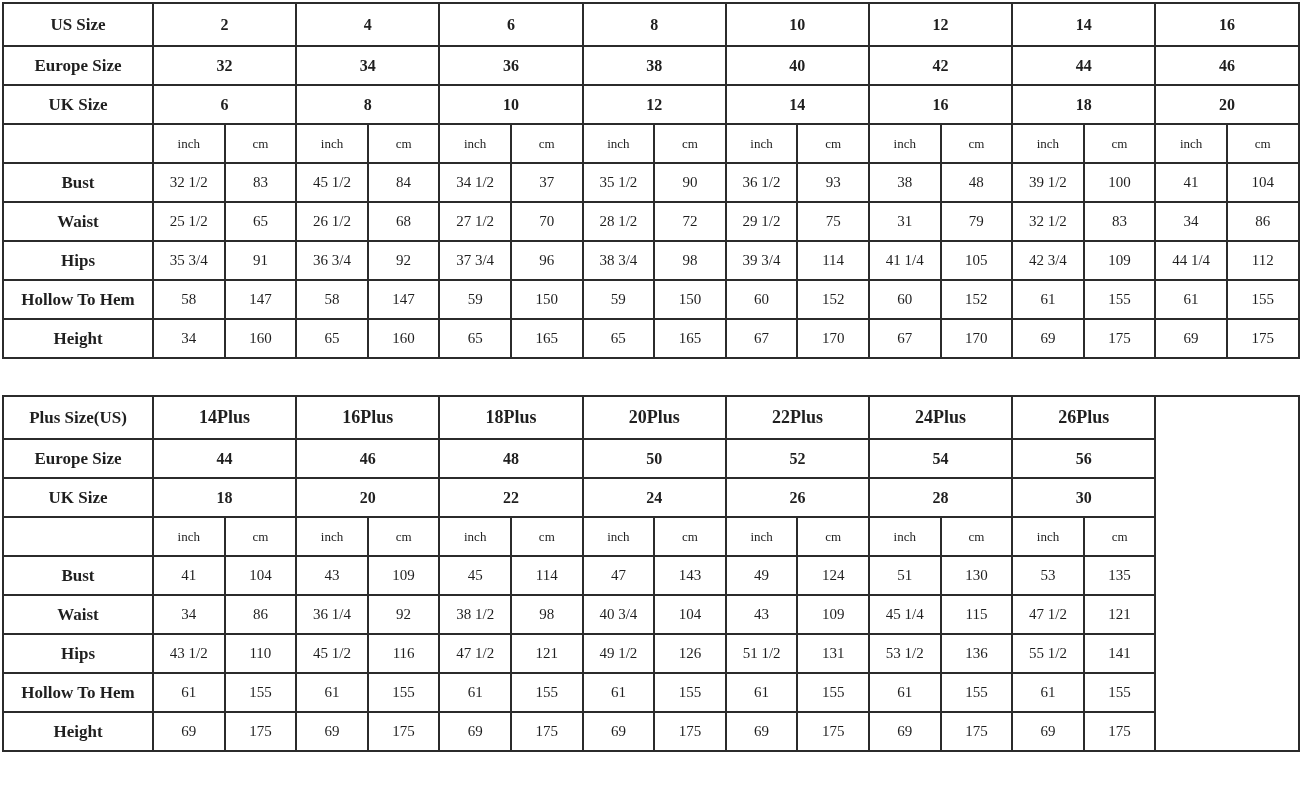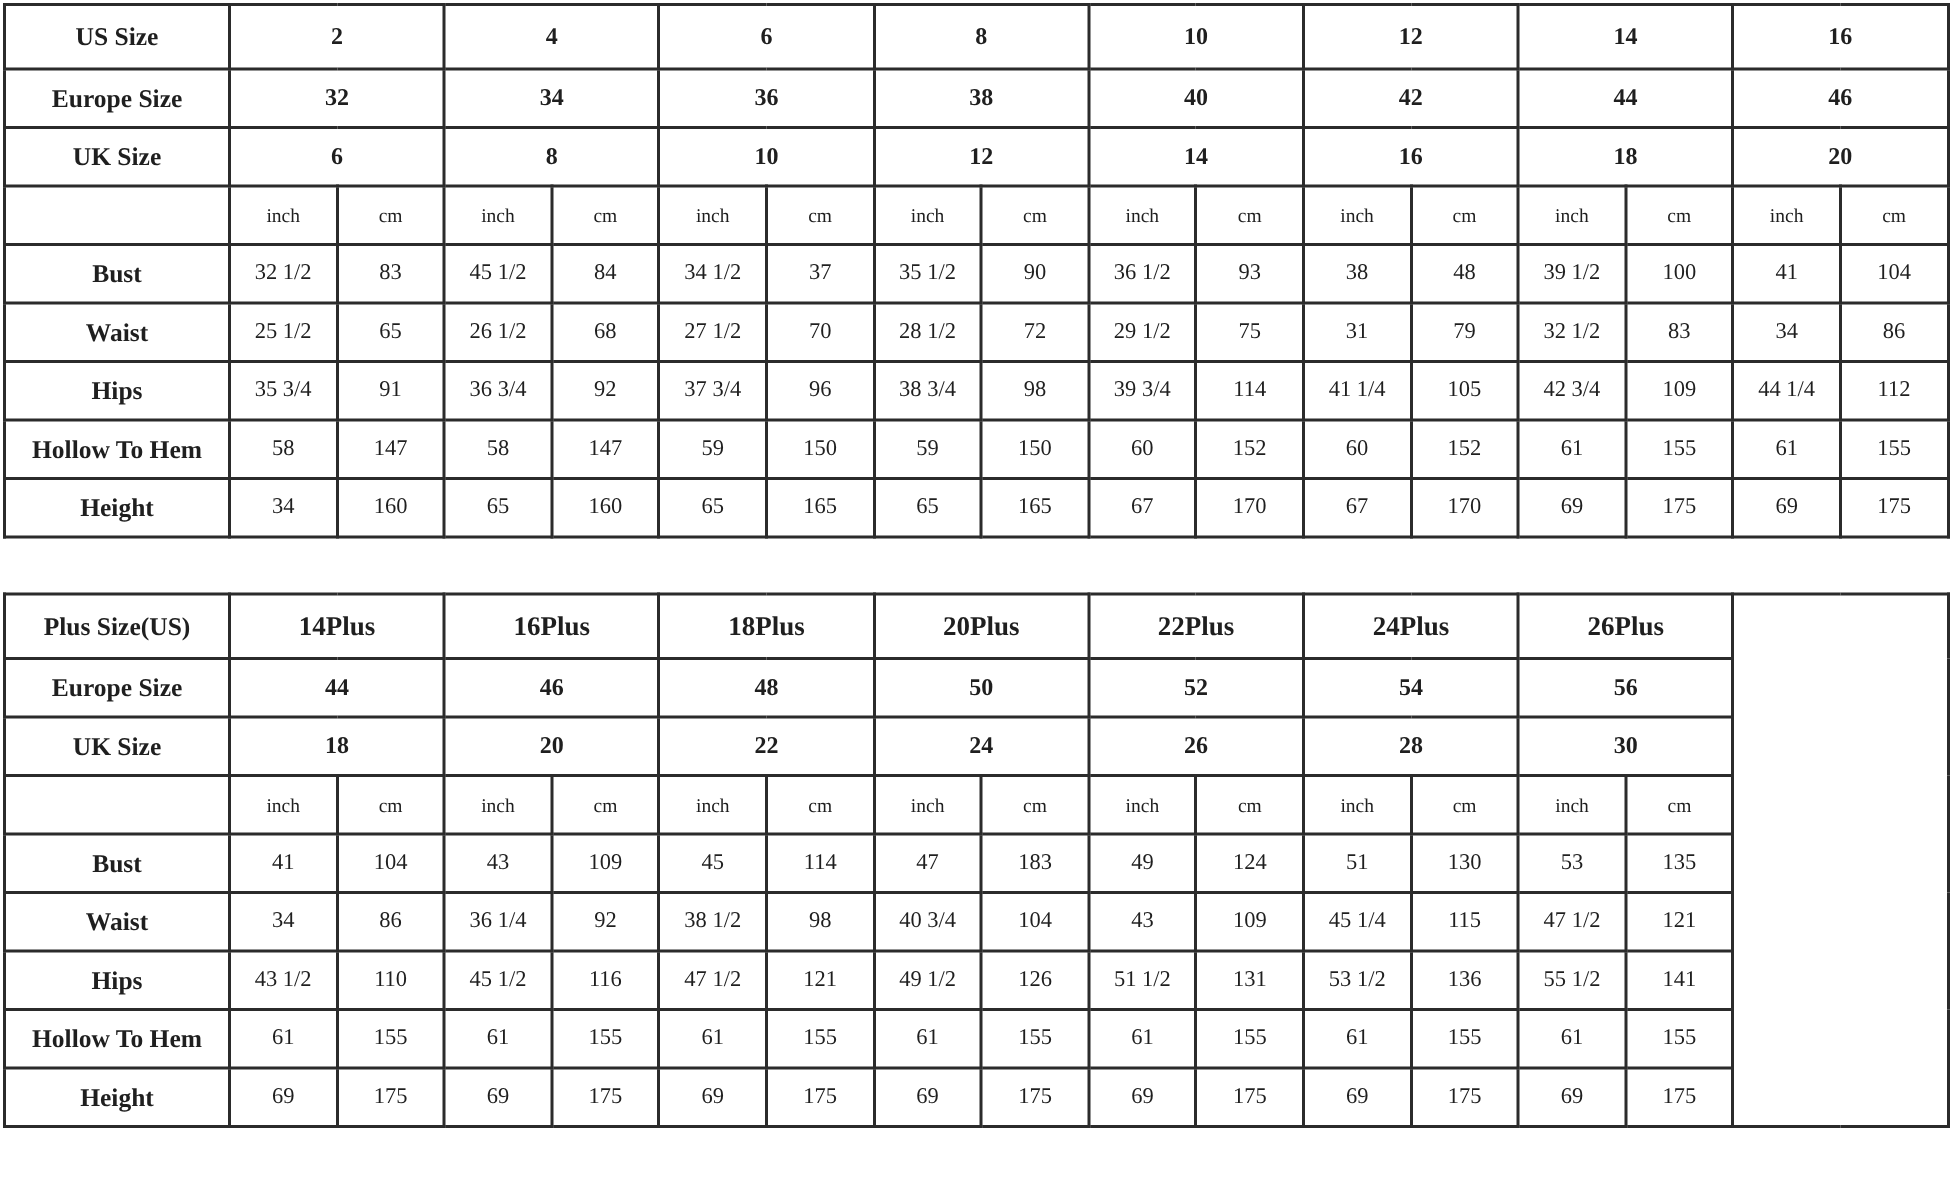--- a/index.html
+++ b/index.html
@@ -282,21 +282,21 @@
         </tr>
         <tr>
           <td class="lbl">Bust</td>
           <td>41</td>
           <td>104</td>
           <td>43</td>
           <td>109</td>
           <td>45</td>
           <td>114</td>
           <td>47</td>
-          <td>183</td>
+          <td>143</td>
           <td>49</td>
           <td>124</td>
           <td>51</td>
           <td>130</td>
           <td>53</td>
           <td>135</td>
         </tr>
         <tr>
           <td class="lbl">Waist</td>
           <td>34</td>

